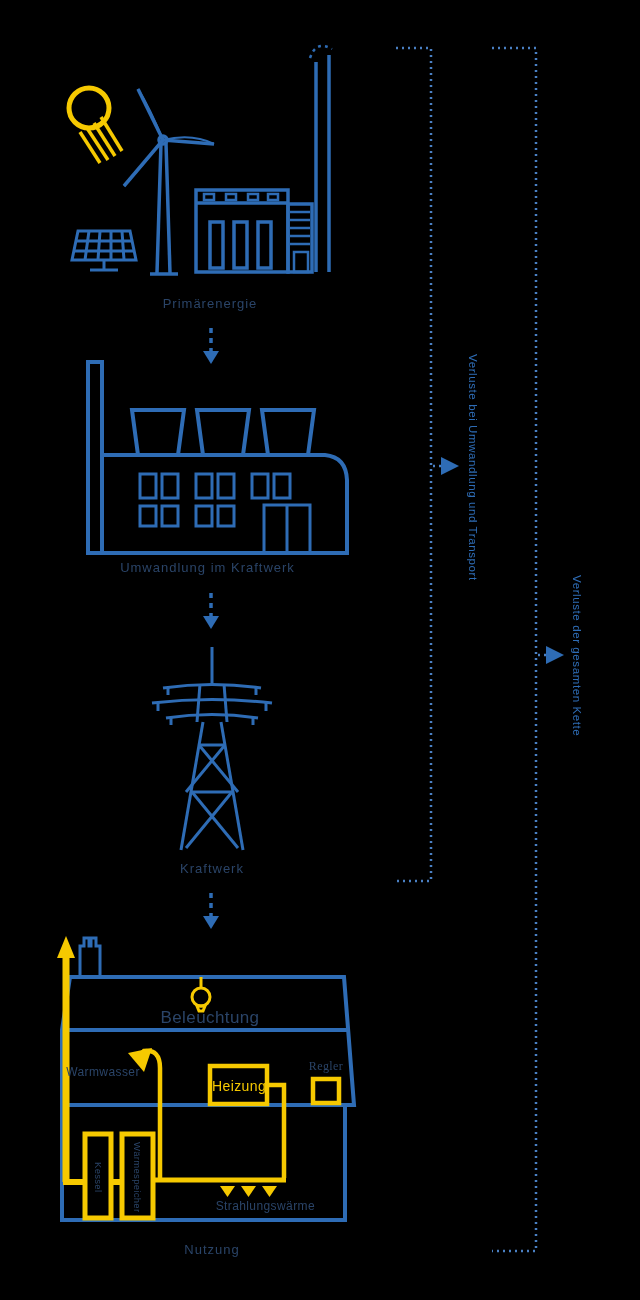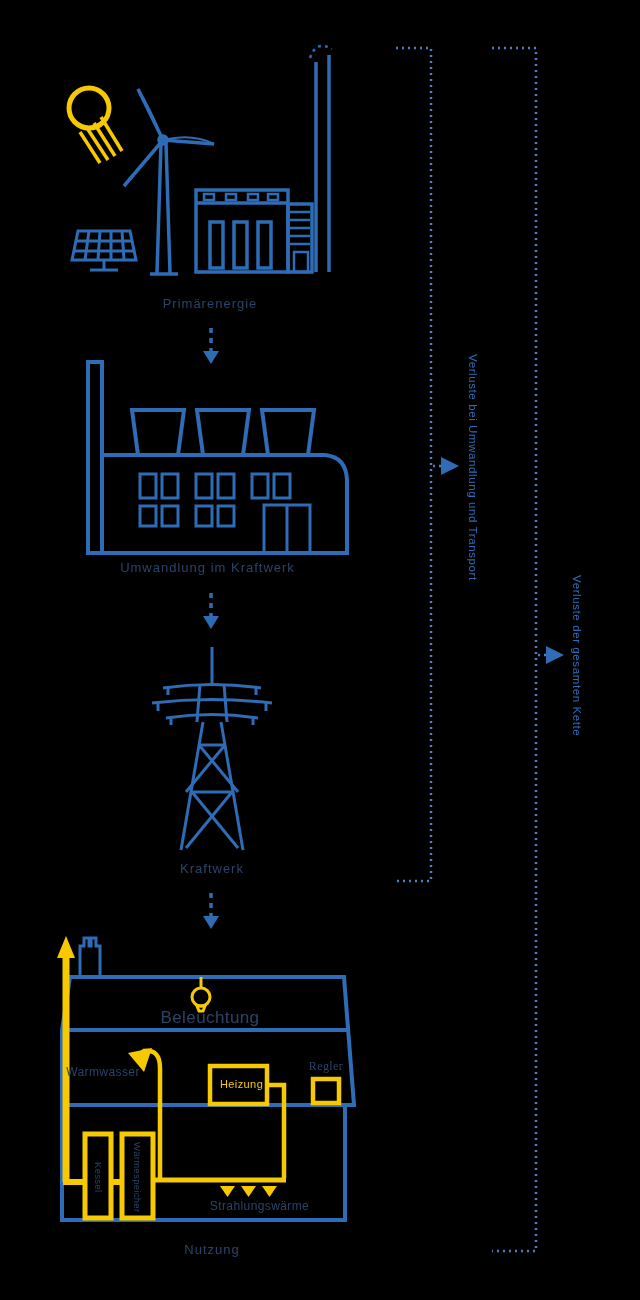--- a/index.html
+++ b/index.html
@@ -1,21 +1,21 @@
 <!DOCTYPE html>
 <html><head>
 <meta charset="utf-8">
 <style>
   html,body{margin:0;padding:0;background:#000;}
   .stage{position:relative;width:640px;height:1300px;background:#000;overflow:hidden;
          font-family:"Liberation Sans",sans-serif;}
   .art{position:absolute;left:0;top:0;}
   .lbl{position:absolute;color:#2a4468;font-size:13px;letter-spacing:1px;text-align:center;}
   .lbl-small{position:absolute;color:#2a4468;font-size:12px;letter-spacing:.4px;text-align:center;}
-  .lbl-yellow{position:absolute;color:#f6c900;font-size:11px;letter-spacing:.4px;text-align:left;padding-left:8px;}
+  .lbl-yellow{position:absolute;color:#f6c900;font-size:14px;letter-spacing:.4px;text-align:left;}
   .vtext{position:absolute;writing-mode:vertical-rl;color:#2e6cb5;font-size:11.5px;letter-spacing:.6px;
          display:flex;align-items:center;justify-content:center;}
   .vtext-dark{position:absolute;writing-mode:vertical-rl;color:#2a4468;font-size:9.5px;letter-spacing:.3px;
          display:flex;align-items:center;justify-content:center;}
 </style>
 </head>
 <body>
 
 <div class="stage">
 
@@ -212,18 +212,18 @@
   <div class="lbl" style="left:95px;top:560px;width:225px;">Umwandlung im Kraftwerk</div>
   <div class="lbl" style="left:112px;top:861px;width:200px;">Kraftwerk</div>
   <div class="lbl" style="left:112px;top:1242px;width:200px;">Nutzung</div>
 
   <div class="lbl-small" style="left:135px;top:1008px;width:150px;font-size:17px;">Beleuchtung</div>
   <div class="lbl-small" style="left:62px;top:1065px;width:82px;">Warmwasser</div>
   <div class="lbl-yellow" style="left:212px;top:1078px;width:53px;">Heizung</div>
   <div class="lbl-small" style="left:298px;top:1059px;width:56px;font-family:Liberation Serif, serif;">Regler</div>
   <div class="vtext-dark" style="left:90px;top:1140px;width:16px;height:74px;">Kessel</div>
   <div class="vtext-dark" style="left:129px;top:1137px;width:17px;height:80px;">Wärmespeicher</div>
-  <div class="lbl-small" style="left:192px;top:1199px;width:135px;">Strahlungswärme</div>
+  <div class="lbl-small" style="left:180px;top:1199px;width:135px;text-align:right;">Strahlungswärme</div>
 
   <div class="vtext" style="left:462px;top:348px;width:22px;height:238px;">Verluste bei Umwandlung und Transport</div>
   <div class="vtext" style="left:566px;top:558px;width:22px;height:195px;">Verluste der gesamten Kette</div>
 
 </div>
 
 </body></html>

